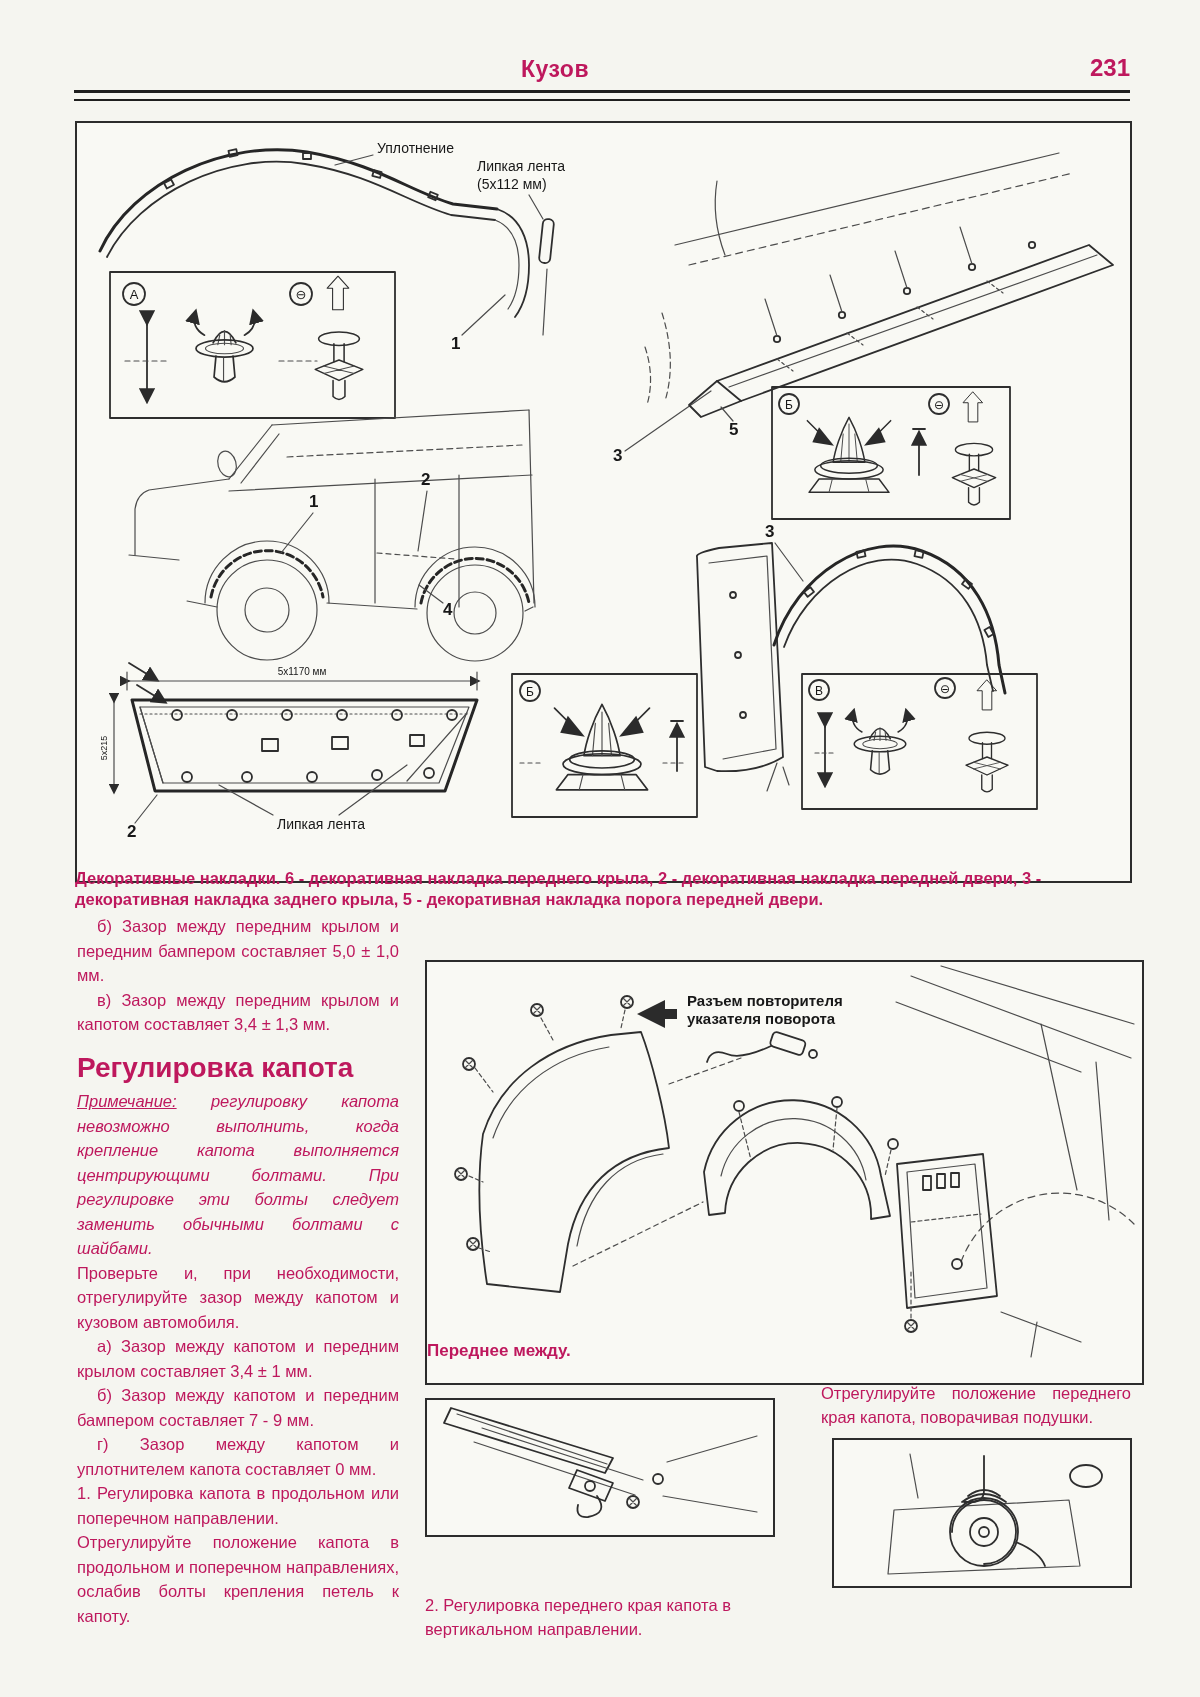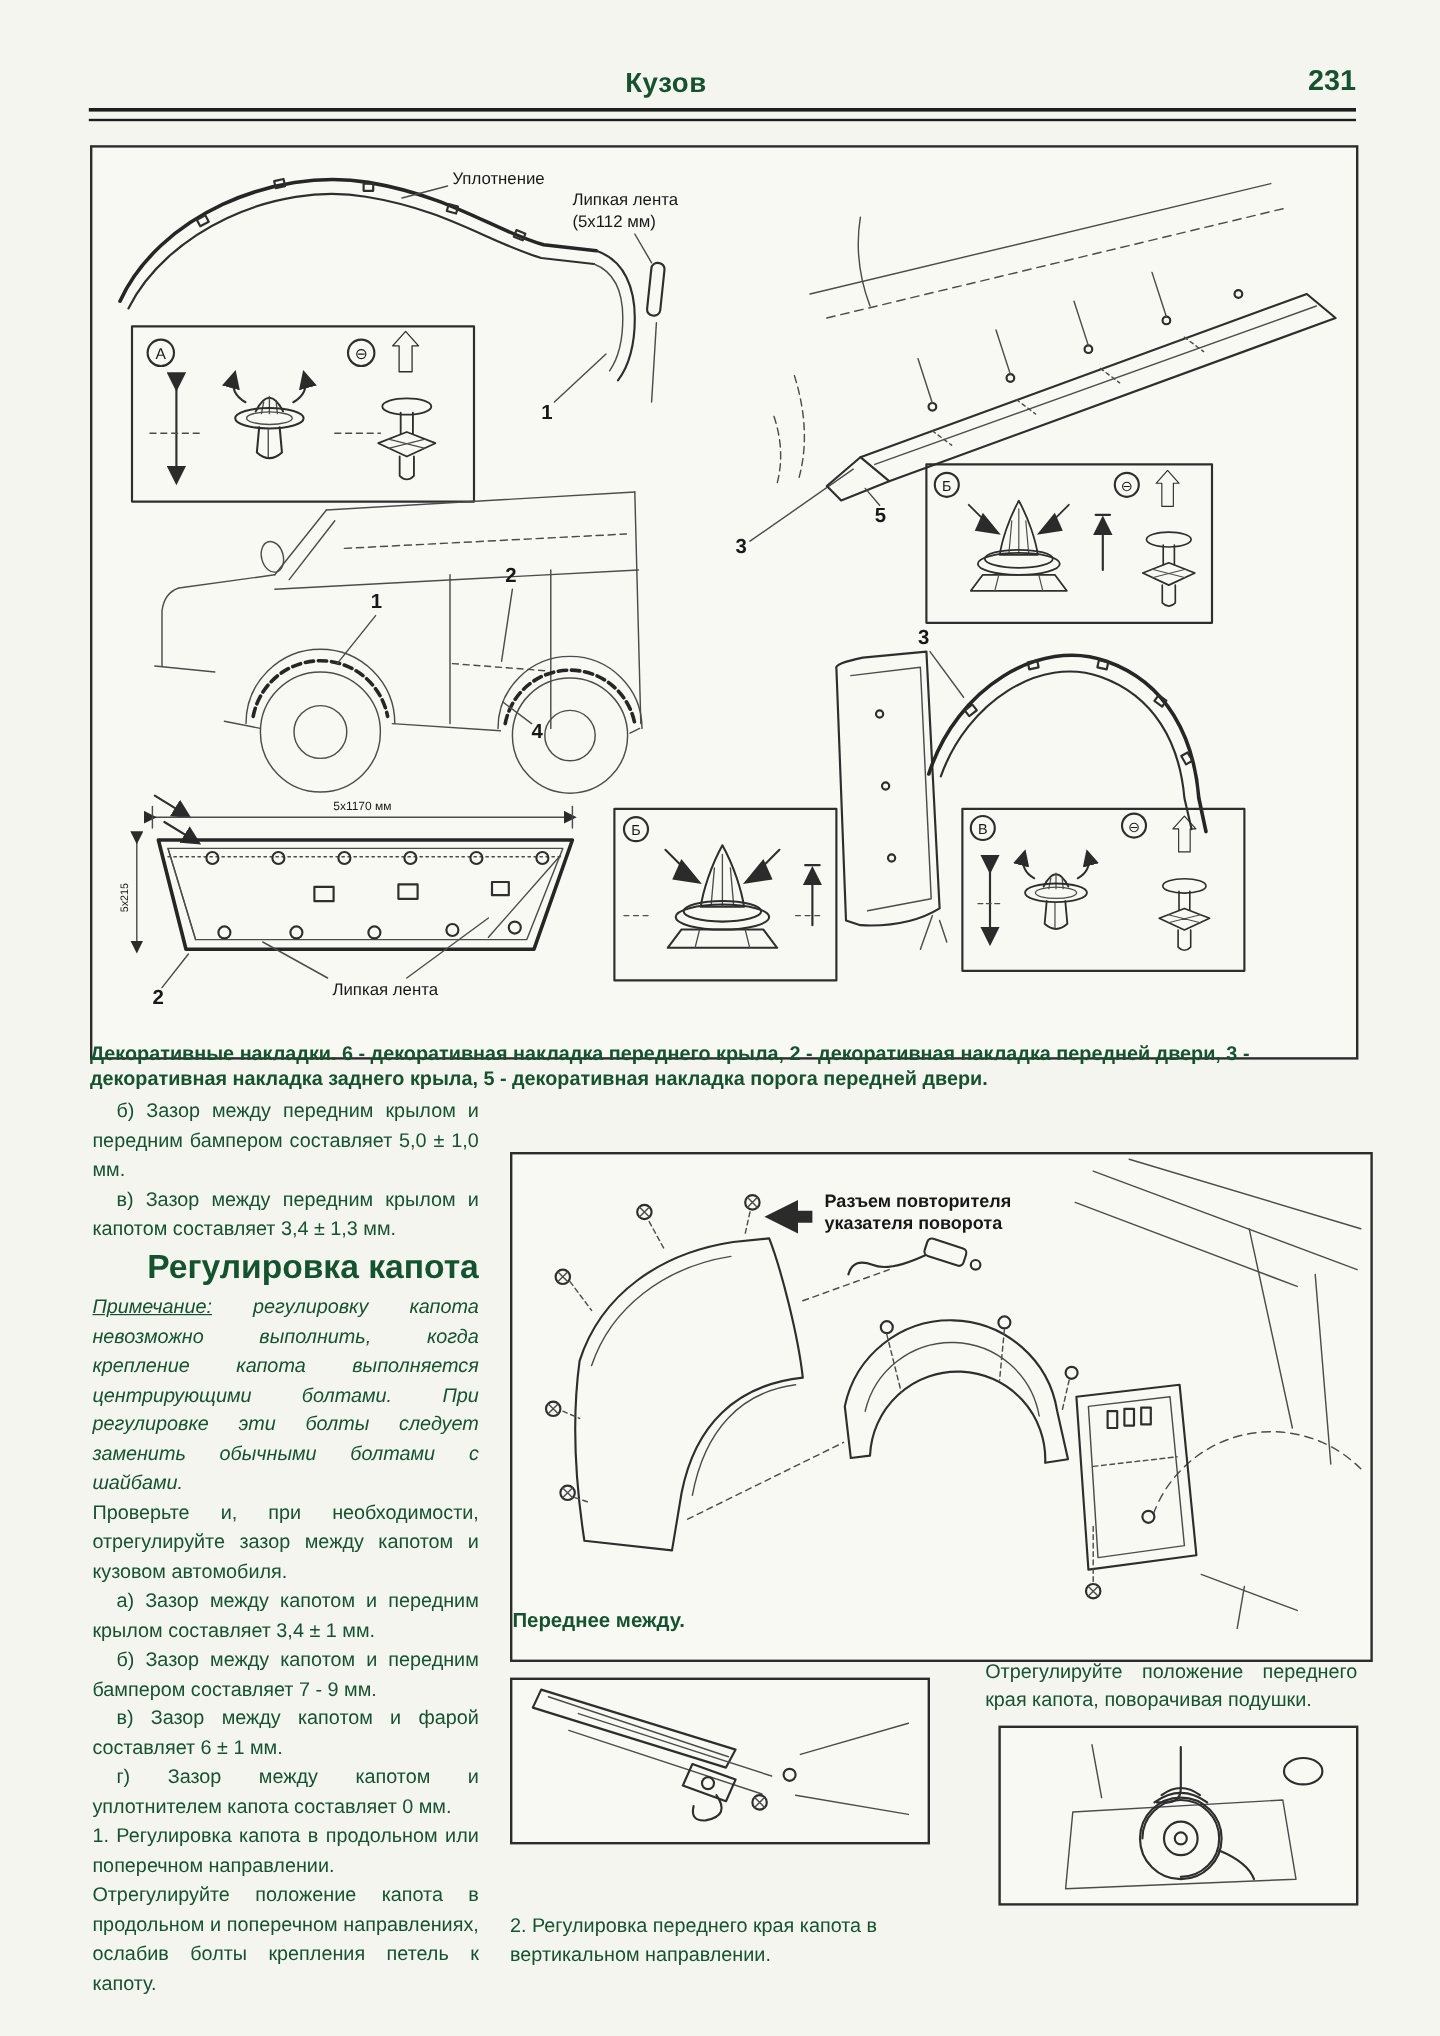--- a/index.html
+++ b/index.html
@@ -1,39 +1,39 @@
 <!DOCTYPE html>
 <html lang="ru"><head>
 <meta charset="utf-8">
 <style>
   html,body{margin:0;padding:0;background:#d8d8d4;}
   .page{
     position:relative;width:1200px;height:1697px;margin:0 auto;
-    background:#f5f5f0;color:#14532d;
+    background:#f5f5f0;color:#be185d;
     font-family:"Liberation Sans","DejaVu Sans",sans-serif;
     overflow:hidden;
     text-decoration:underline;
   }
   .hdr-title{position:absolute;left:0;right:90px;top:56px;text-align:center;
     font-size:23px;font-weight:bold;letter-spacing:.5px;}
   .hdr-page{position:absolute;right:70px;top:54px;font-size:24px;font-weight:bold;}
   .hdr-rule{position:absolute;left:74px;right:70px;top:90px;height:6px;
     border-top:3px solid #1e1e1e;border-bottom:2px solid #1e1e1e;}
   .fig-frame{position:absolute;border:2px solid #2c2c2c;background:#f9f9f4;}
   #fig1{left:75px;top:104px;width:1053px;height:758px;margin-top:17px;}
   #fig2{left:425px;top:960px;width:701px;height:421px;padding-left:14px;}
   #fig3{left:425px;top:1398px;width:346px;height:135px;}
   #fig4{left:832px;top:1438px;width:296px;height:146px;}
   .fig1-caption{position:absolute;left:75px;top:868px;width:1056px;
     font-size:16.5px;font-weight:bold;line-height:21px;}
   .left-col{position:absolute;left:77px;top:914px;width:322px;
     font-size:16.5px;line-height:24.5px;text-align:justify;}
   .left-col p{margin:0;}
   .left-col p.item{text-indent:20px;}
-  .left-col h2{font-size:28px;font-weight:bold;margin:7px 0 9px 0;text-align:right;}
+  .left-col h2{font-size:28px;font-weight:bold;margin:19px 0 9px 0;text-align:left;}
   .note{font-style:italic;}
   .note .nlab{text-decoration:underline;}
   .fig2-caption{position:absolute;left:427px;top:1341px;width:400px;
     font-size:17px;font-weight:bold;}
   .right-p1{position:absolute;left:821px;top:1381px;width:310px;
     font-size:16.5px;line-height:24px;text-align:justify;}
   .caption2{position:absolute;left:425px;top:1545px;width:360px;
     font-size:16.5px;line-height:24px;margin-top:48px;}
   .caption3{position:absolute;left:821px;top:1670px;width:312px;
     font-size:16.5px;line-height:24px;margin-top:48px;}
@@ -283,21 +283,20 @@
   <div class="fig1-caption">Декоративные накладки. 6 - декоративная накладка переднего крыла, 2 - декоративная накладка передней двери, 3 - декоративная накладка заднего крыла, 5 - декоративная накладка порога передней двери.</div>
 
   <div class="left-col">
     <p class="item">б) Зазор между передним крылом и передним бампером составляет 5,0 ± 1,0 мм.</p>
     <p class="item">в) Зазор между передним крылом и капотом составляет 3,4 ± 1,3 мм.</p>
     <h2>Регулировка капота</h2>
     <p class="note"><span class="nlab">Примечание:</span><span> регулировку капота невозможно выполнить, когда крепление капота выполняется центрирующими болтами. При регулировке эти болты следует заменить обычными болтами с шайбами.</span></p>
     <p>Проверьте и, при необходимости, отрегулируйте зазор между капотом и кузовом автомобиля.</p>
     <p class="item">а) Зазор между капотом и передним крылом составляет 3,4 ± 1 мм.</p>
     <p class="item">б) Зазор между капотом и передним бампером составляет 7 - 9 мм.</p>
-    <p class="item">в) Зазор между капотом и фарой составляет 6 ± 1 мм.</p>
     <p class="item">г) Зазор между капотом и уплотнителем капота составляет 0 мм.</p>
     <p>1. Регулировка капота в продольном или поперечном направлении.</p>
     <p>Отрегулируйте положение капота в продольном и поперечном направлениях, ослабив болты крепления петель к капоту.</p>
   </div>
 
   <div class="fig-frame" id="fig2">
     <svg width="697" height="417" viewBox="0 0 697 417">
 
       <g>
         <path class="lt" d="M470 14 L690 96 M500 4 L693 62 M455 40 L640 110"></path>

